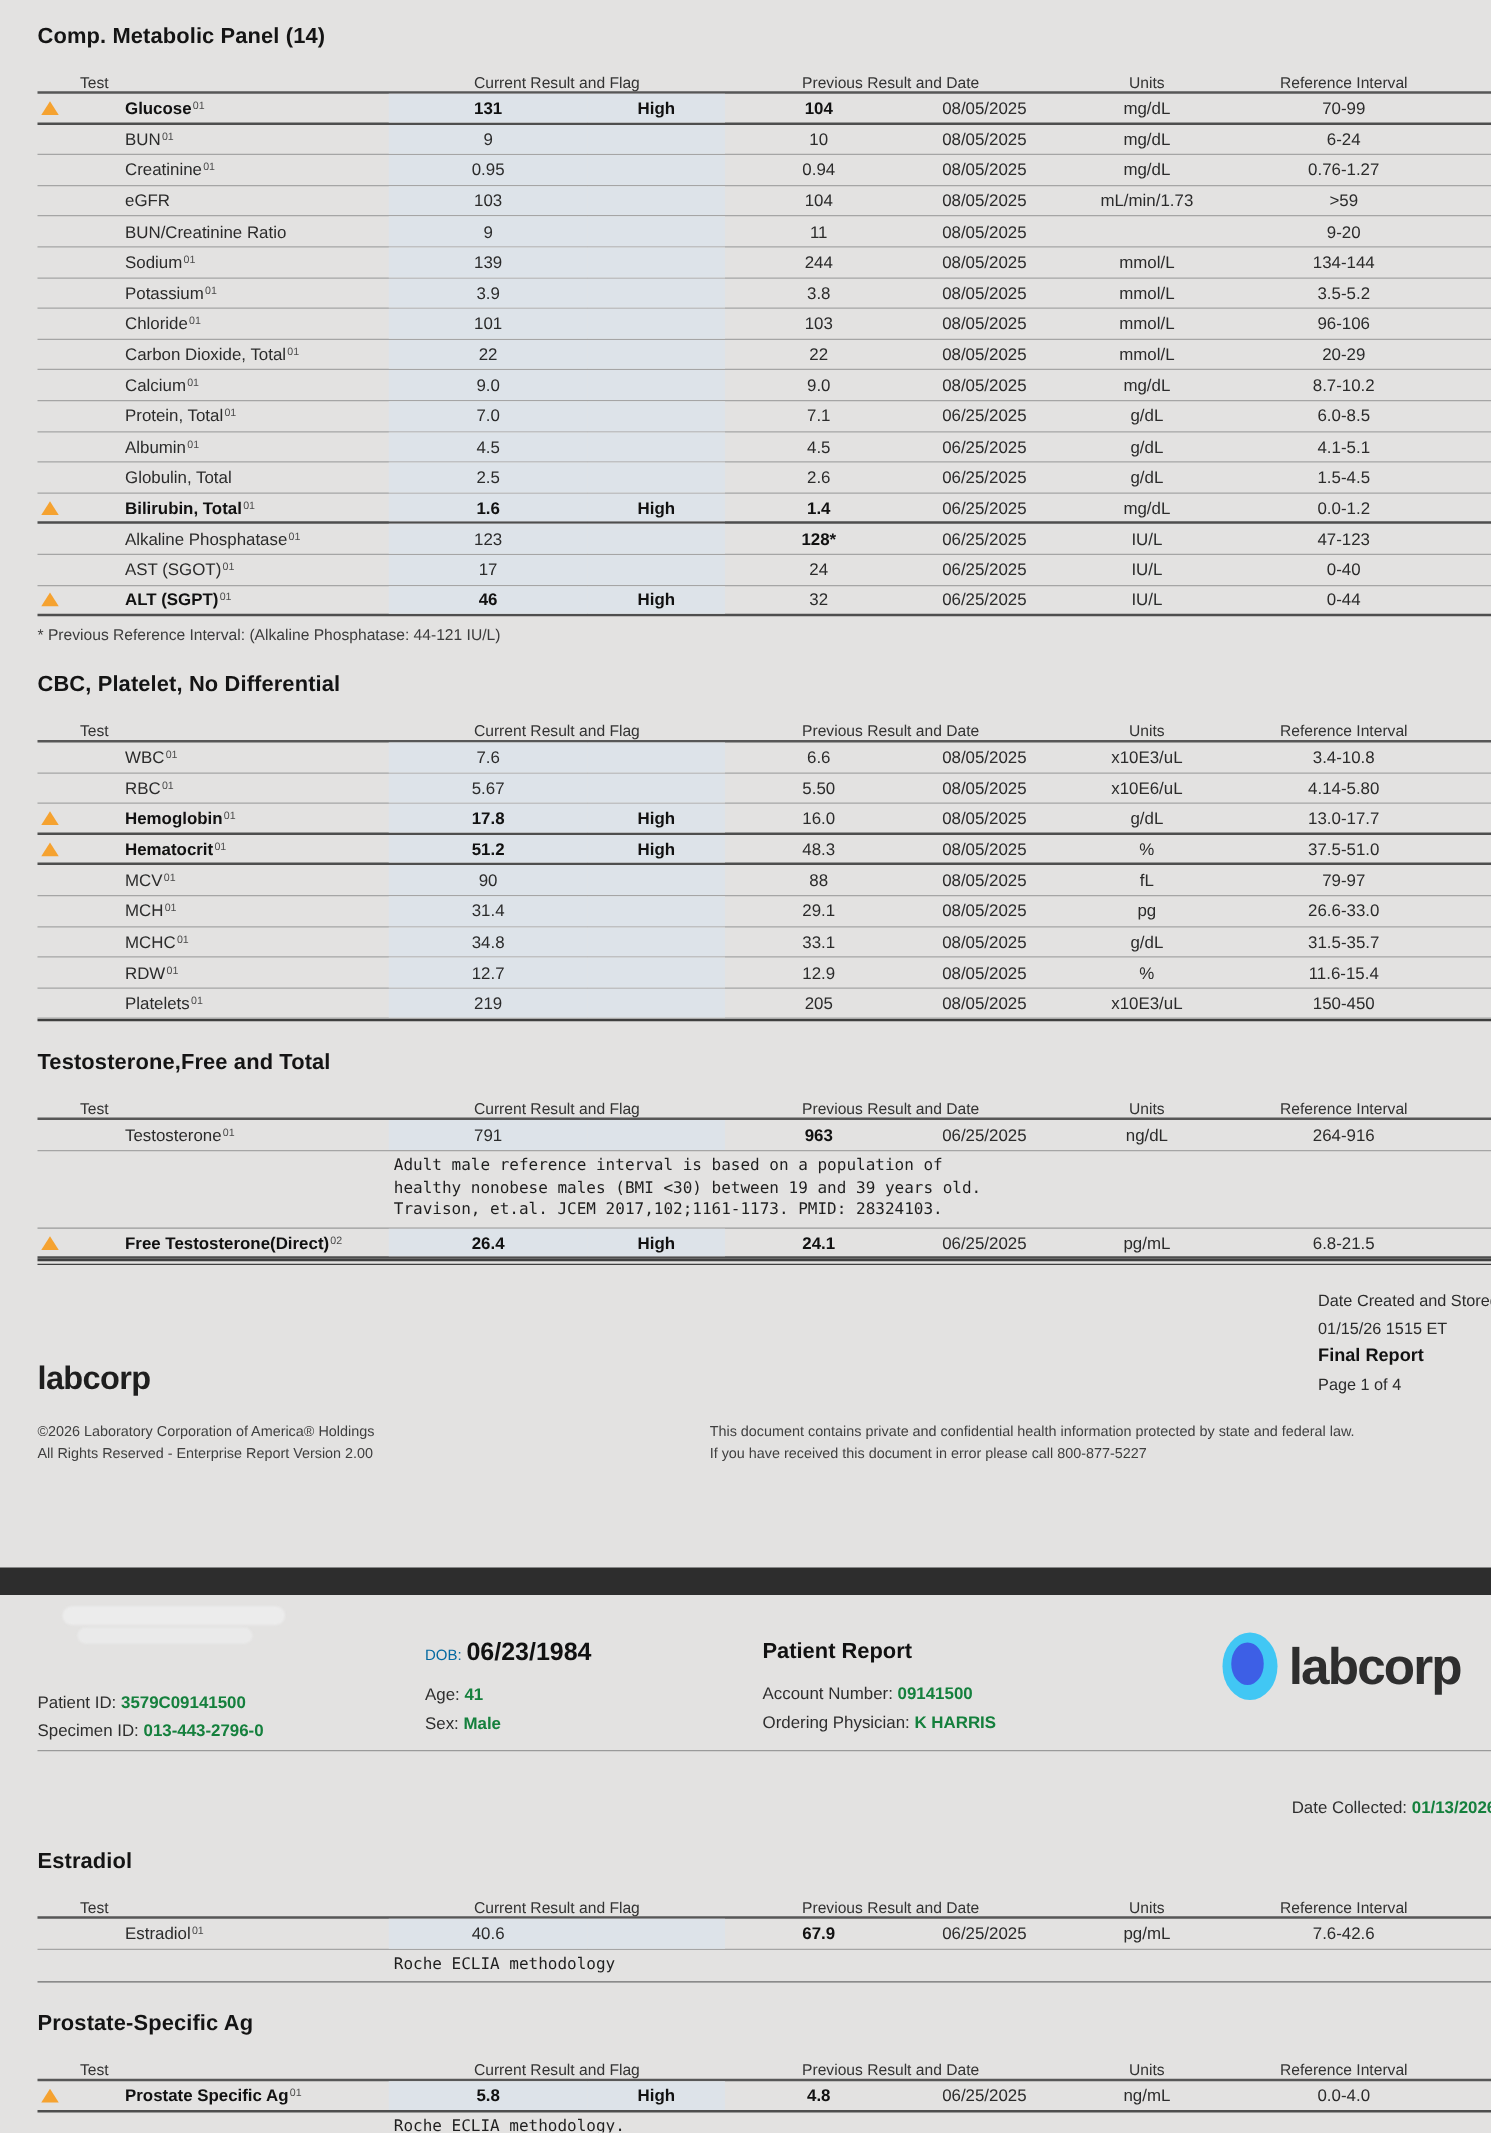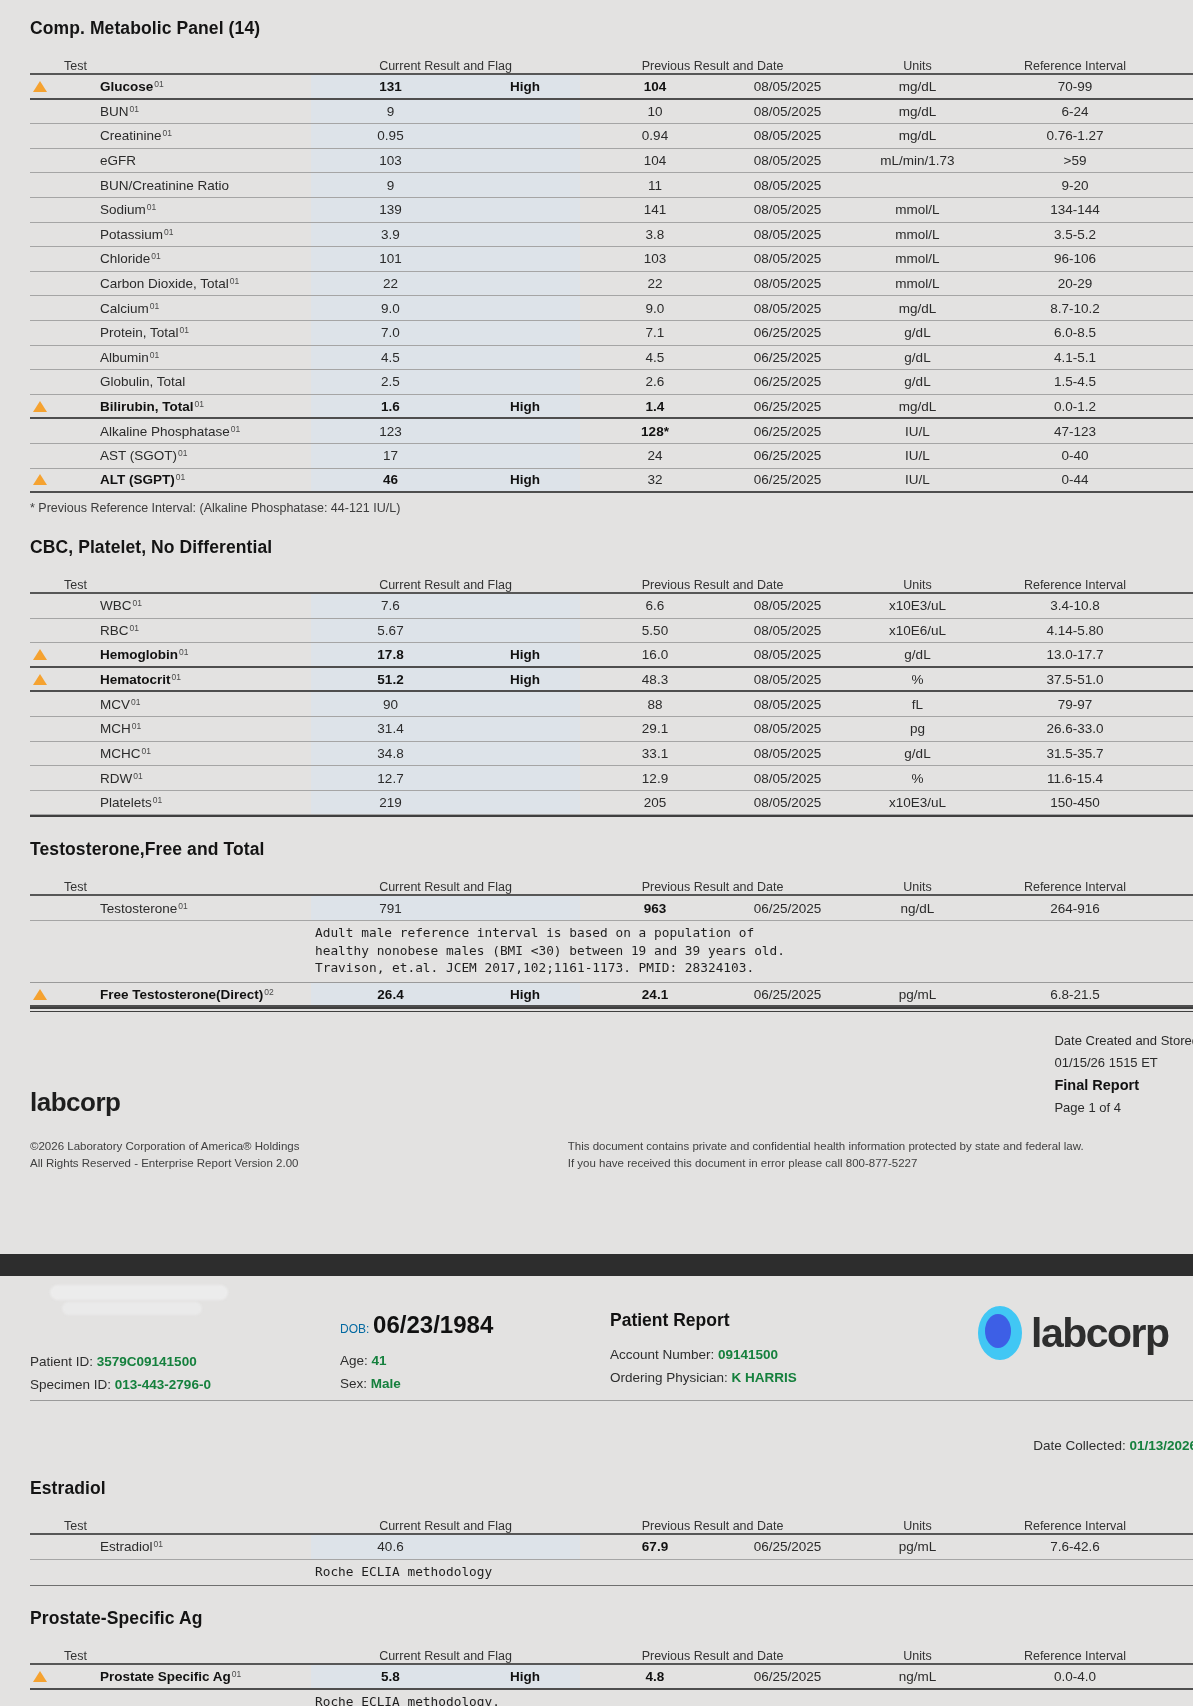--- a/index.html
+++ b/index.html
@@ -42,21 +42,21 @@
   .footer-meta .fr{font-weight:bold;font-size:14.5px;color:#111;}
   .legal{margin-top:20px;display:flex;font-size:11.5px;color:#3f3f3f;line-height:16.5px;}
   .legal .lcol{width:46%;}
   .legal .rcol{width:54%;}
 
   .dark-band{position:absolute;top:0;left:0;width:100%;height:22px;background:var(--band,#2d2d2d);}
   .smudge{position:absolute;background:#ececec;border-radius:8px;filter:blur(1px);}
   .pt-left{position:absolute;left:30px;top:96px;font-size:13.5px;color:#2e2e2e;line-height:23px;}
   .pt-mid{position:absolute;left:340px;top:57px;font-size:13.5px;color:#2e2e2e;}
   .dob-label{font-size:12px;color:#0369a1;}
-  .dob-val{font-size:24px;font-weight:bold;color:#111;}
+  .dob-val{font-size:20px;font-weight:bold;color:#111;}
   .pt-mid .ln,.pt-left .ln,.pt-right .ln{line-height:23px;}
   .pt-mid .rows{margin-top:10px;line-height:23px;}
   .pt-right{position:absolute;left:610px;top:56px;font-size:13.5px;color:#2e2e2e;}
   .pt-report-title{font-size:17.5px;font-weight:bold;color:#111;margin-bottom:12px;}
   .bv{font-weight:bold;color:#15803d;}
   .logo{position:absolute;left:978px;top:52px;display:flex;align-items:center;gap:9px;}
   .globe{width:44px;height:54px;border-radius:50%;background:var(--logo-outer,#41C7F4);position:relative;}
   .globe::after{content:"";position:absolute;left:7px;top:8px;width:26px;height:34px;border-radius:50%;background:var(--logo-inner,#3D5FE6);}
   .wordmark-lg{font-size:41px;font-weight:bold;color:#2e2e2e;letter-spacing:-1.5px;}
   .pt-divider{position:absolute;left:30px;right:30px;top:146px;border-bottom:1px solid #9a9a9a;}
@@ -146,21 +146,21 @@
     <div class="c-ref">9-20</div>
   </div>
 
   <div class="trow">
     <div class="c-flag">
                 <span class="tri" style="visibility: hidden;"></span>
               </div>
     <div class="c-test"><span class="tname">Sodium</span><span class="tsup">01</span></div>
     <div class="c-curv">139</div>
     <div class="c-curf"></div>
-    <div class="c-prevv">141</div>
+    <div class="c-prevv">244</div>
     <div class="c-prevd">08/05/2025</div>
     <div class="c-units">mmol/L</div>
     <div class="c-ref">134-144</div>
   </div>
 
   <div class="trow">
     <div class="c-flag">
                 <span class="tri" style="visibility: hidden;"></span>
               </div>
     <div class="c-test"><span class="tname">Potassium</span><span class="tsup">01</span></div>

